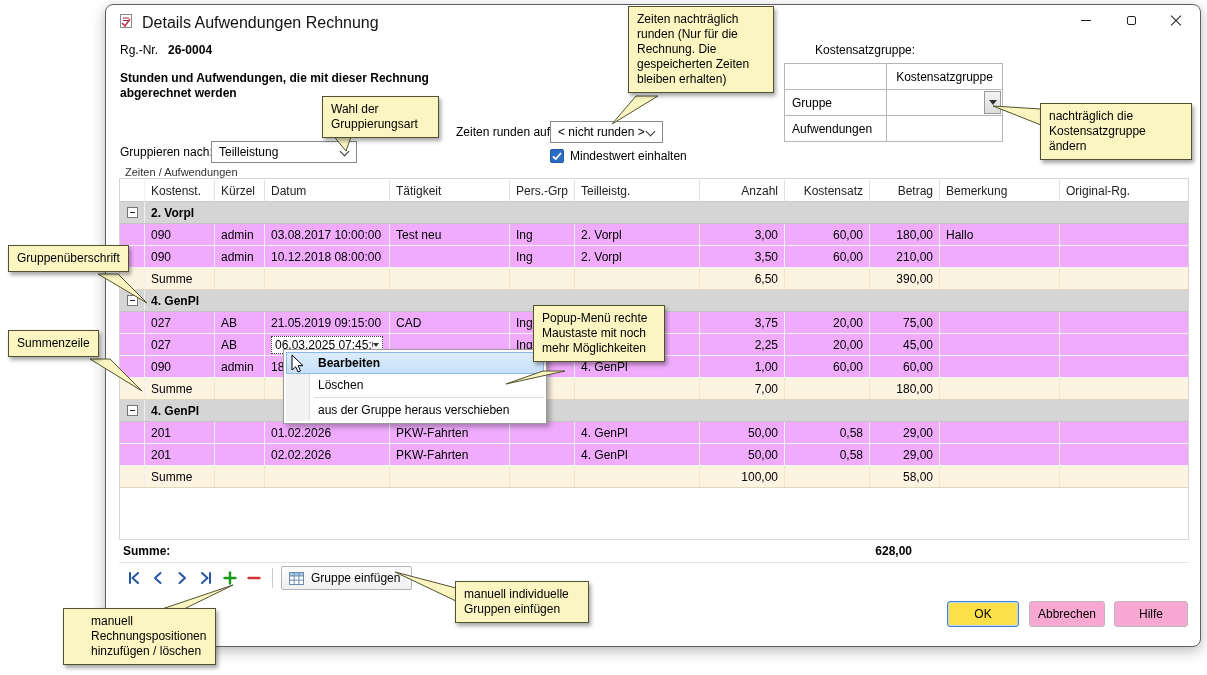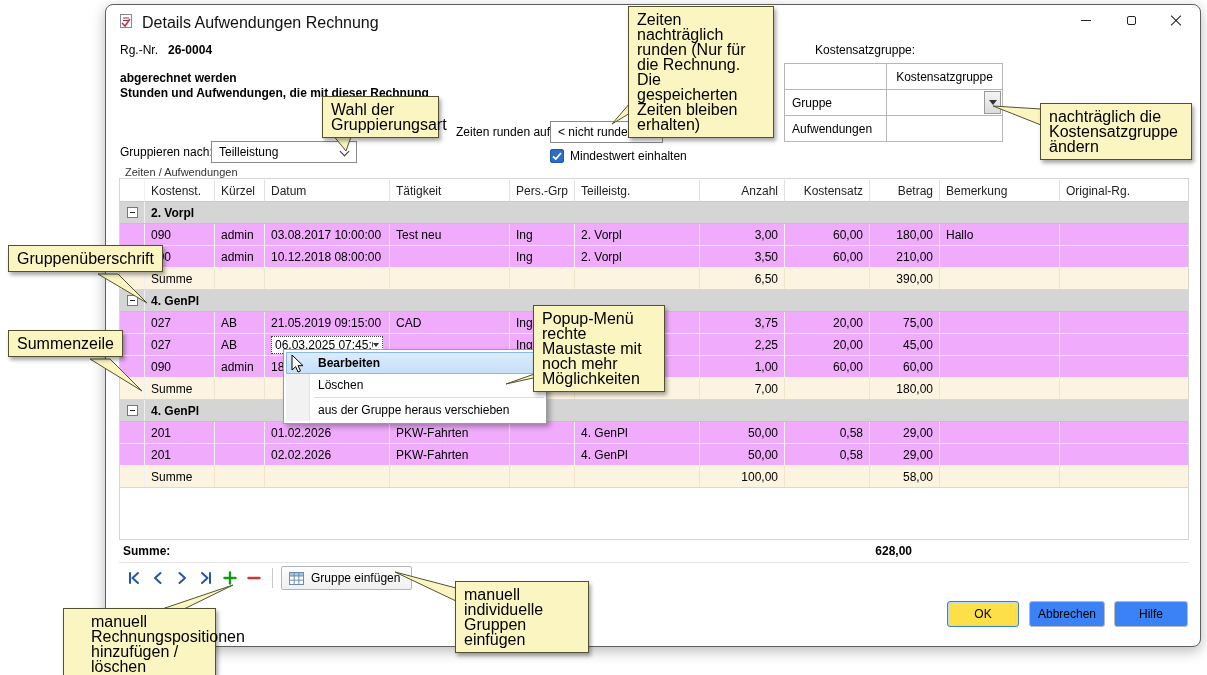--- a/index.html
+++ b/index.html
@@ -73,34 +73,34 @@
   .tfooter { position:absolute; left:13px; top:535px; width:1070px; height:23px; border-bottom:1px solid #e4e4e4; font-weight:bold; }
   .tfooter .flabel { position:absolute; left:4px; top:4px; }
   .tfooter .fvalue { position:absolute; left:733px; top:4px; width:60px; text-align:right; }
   .toolbar { position:absolute; left:16px; top:560px; height:26px; display:flex; align-items:center; }
   .nav-ico { width:23px; height:22px; display:flex; align-items:center; justify-content:center; margin-right:1px; }
   .nav-ico svg { fill:none; stroke:#2456a4; stroke-width:2; stroke-linecap:round; stroke-linejoin:round; }
   .nav-ico.ico-plus svg { stroke:#169a16; stroke-width:2.4; }
   .nav-ico.ico-minus svg { stroke:#cf3535; stroke-width:2.4; }
   .tsep { width:1px; height:20px; background:#c9c9c9; margin:0 8px 0 6px; }
   .btn-gruppe { height:24px; display:flex; align-items:center; gap:7px; padding:0 11px 0 7px; border:1px solid #b5b5b5; background:linear-gradient(#fdfdfd,#f0f0f0); border-radius:2px; }
-  .btn { position:absolute; top:596px; height:26px; border:1px solid #b9b9b9; background:#3b82f6; border-radius:3px; display:flex; align-items:center; justify-content:center; }
+  .btn { position:absolute; top:596px; height:26px; border:1px solid #b9b9b9; background:#f9a8d4; border-radius:3px; display:flex; align-items:center; justify-content:center; }
   .btn-ok { left:841px; width:72px; border-color:#3d7fd0; background:#fde047; box-shadow:inset 0 0 0 1px #bcd8f5; }
   .btn-abbrechen { left:923px; width:76px; }
   .btn-hilfe { left:1008px; width:74px; }
 
   
   .cmenu { position:absolute; left:283px; top:349px; width:264px; z-index:30; background:#fff; border:1px solid #9b9b9b; box-shadow:3px 3px 5px rgba(0,0,0,.3); padding:2px; }
   .menu-gutter { position:absolute; left:2px; top:2px; bottom:2px; width:24px; background:#f2f2f2; border-right:1px solid #e3e3e3; }
   .mitem { position:relative; height:22px; display:flex; align-items:center; padding-left:32px; }
   .mitem.hl { background:linear-gradient(#dcecfc,#c6e0f9); border:1px solid #8cb8e6; font-weight:bold; padding-left:31px; }
   .msep { height:1px; background:#dcdcdc; margin:1px 0 1px 28px; position:relative; }
 
   
-  .callout { position:absolute; z-index:40; background:#faf5c1; border:1px solid #525230; box-shadow:2px 3px 4px rgba(0,0,0,.35); padding:5px 8px; font-size:16px; line-height:15px; }
+  .callout { position:absolute; z-index:40; background:#faf5c1; border:1px solid #525230; box-shadow:2px 3px 4px rgba(0,0,0,.35); padding:5px 8px; font-size:12px; line-height:15px; }
   .co-runden { left:628px; top:6px; width:146px; }
   .co-gruppierung { left:322px; top:96px; width:117px; }
   .co-ks { left:1040px; top:103px; width:152px; }
   .co-grp { left:8px; top:245px; white-space:nowrap; }
   .co-sum { left:8px; top:330px; white-space:nowrap; }
   .co-popup { left:533px; top:305px; width:132px; }
   .co-ge { left:455px; top:581px; width:134px; }
   .co-pos { left:63px; top:608px; width:153px;padding-left:27px; }
   .tails { position:absolute; left:0; top:0; width:1207px; height:675px; z-index:39; pointer-events:none; }
   .tails polygon { fill:#faf5c1; stroke:#525230; stroke-width:1; }
@@ -128,22 +128,22 @@
       </div>
     <div class="winbtn btn-close">
         <span class="glyph-close"></span>
       </div>
   </div>
 
   <div class="rg-line">
     <span>Rg.-Nr.</span><span class="rg-value">26-0004</span>
   </div>
   <div class="desc">
+    <div>Stunden und Aufwendungen, die mit dieser Rechnung</div>
     <div>abgerechnet werden</div>
-    <div>Stunden und Aufwendungen, die mit dieser Rechnung</div>
   </div>
 
   <span class="lbl-gruppieren">Gruppieren nach:</span>
   <div class="select sel-gruppieren">
     <span>Teilleistung</span>
     <span class="sel-arrow"></span>
   </div>
 
   <span class="lbl-runden">Zeiten runden auf:</span>
   <div class="select sel-runden">

